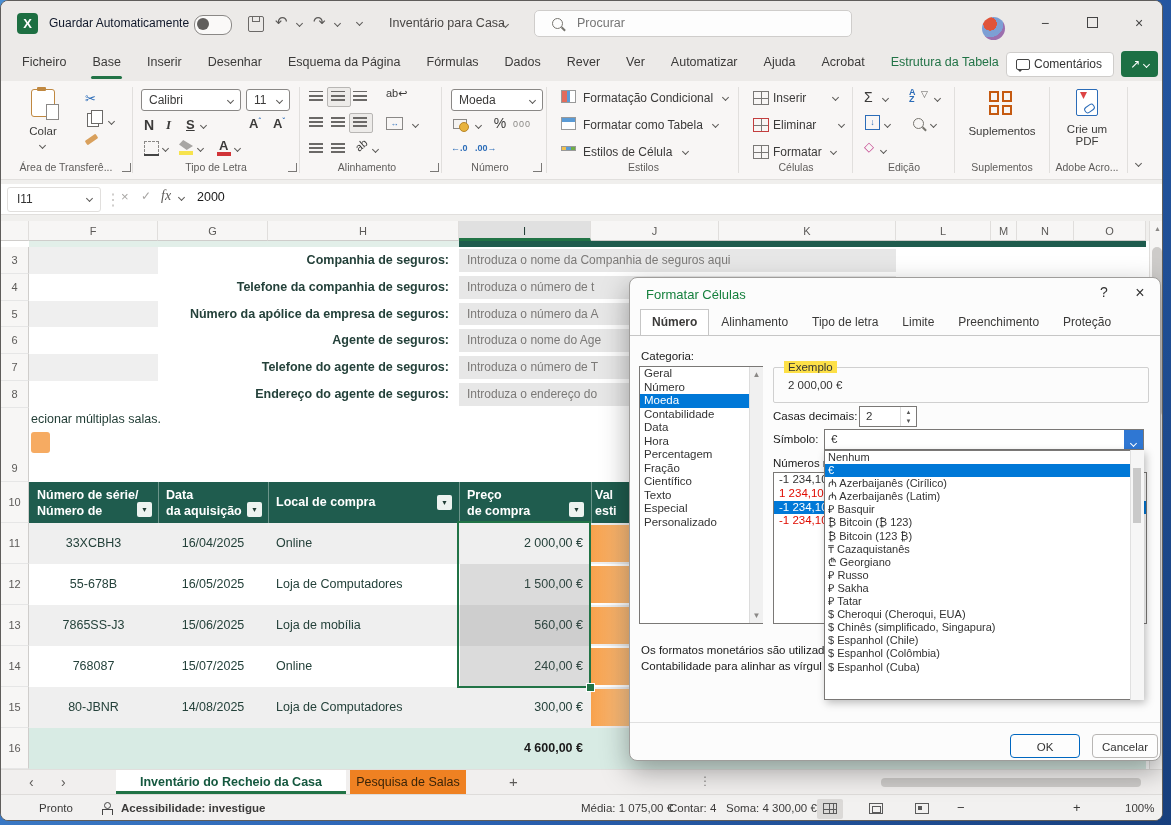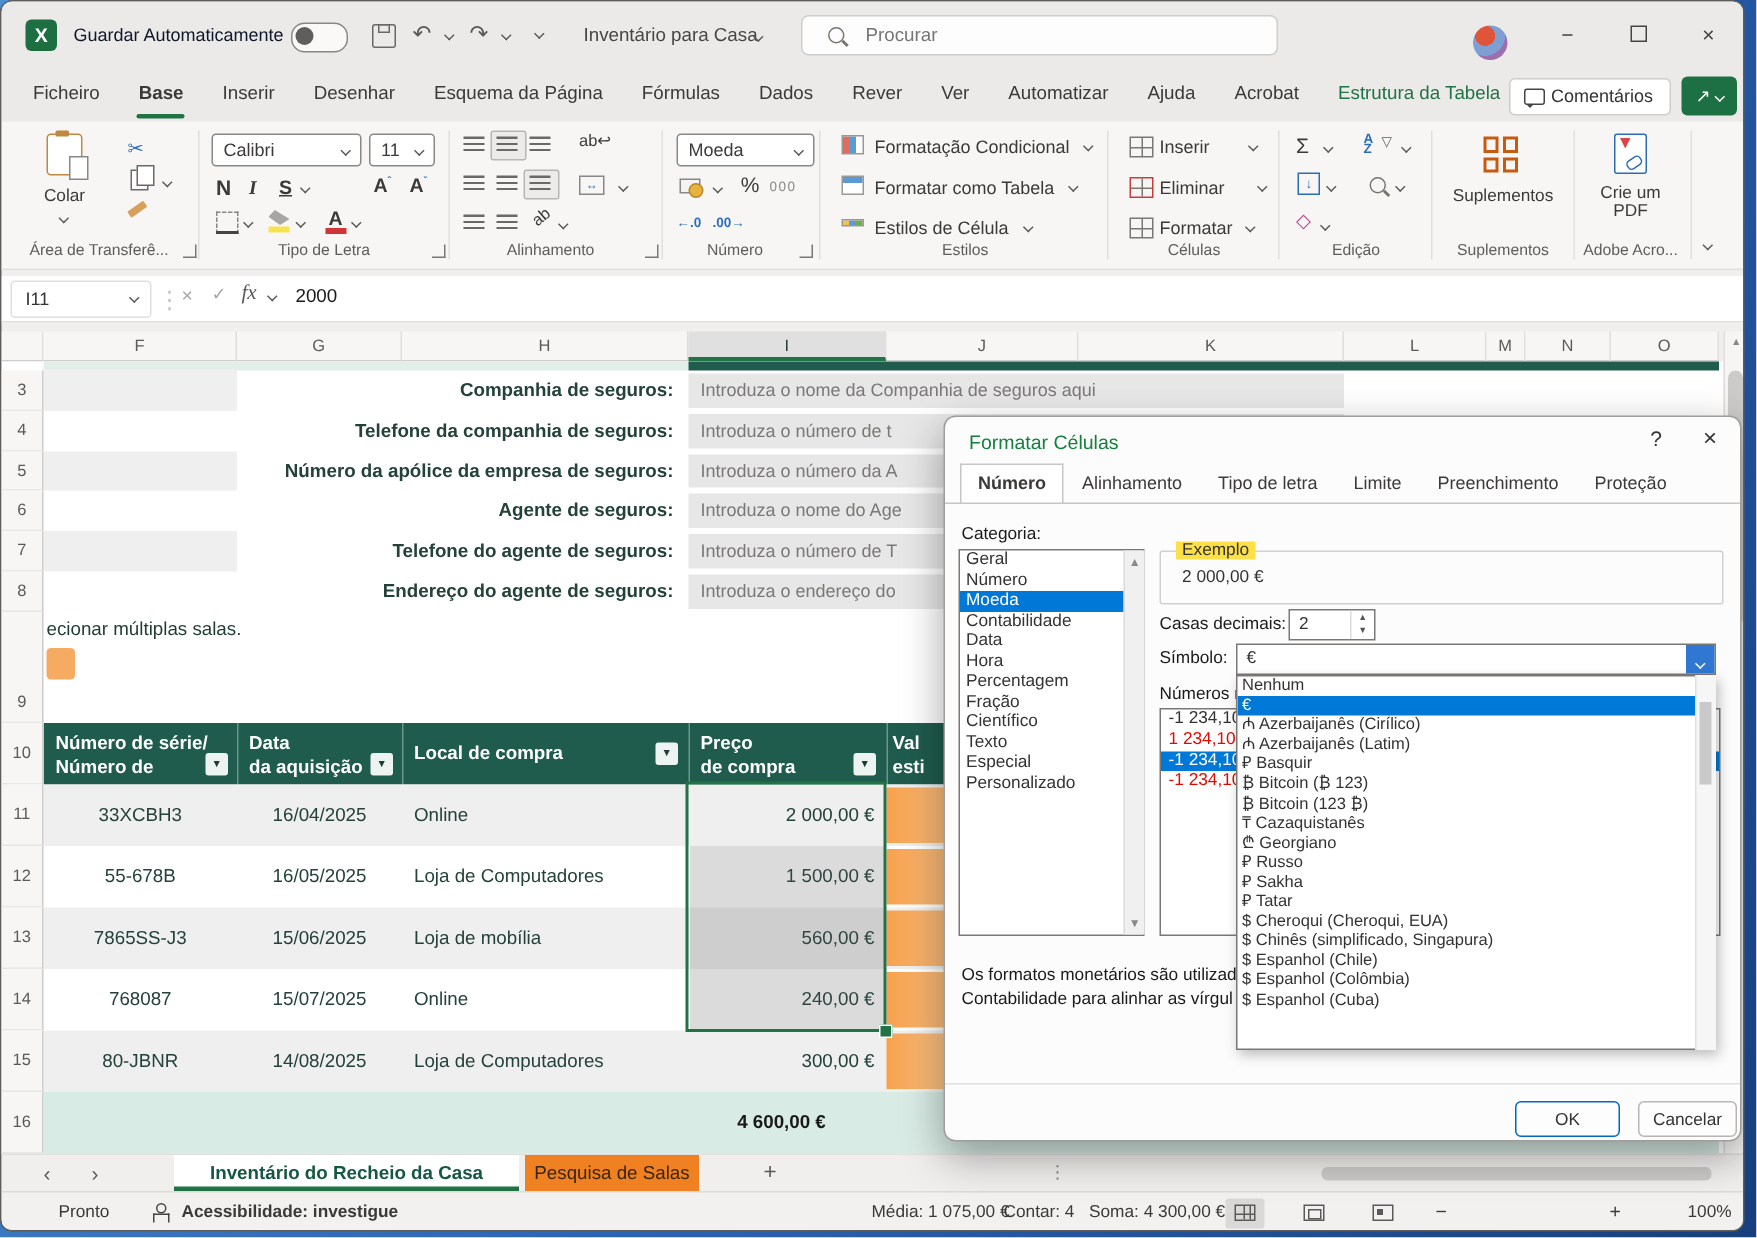--- a/index.html
+++ b/index.html
@@ -29,21 +29,21 @@
   .mag{position:absolute;width:9px;height:9px;border:1.6px solid #77756f;border-radius:50%}
   .mag::after{content:'';position:absolute;width:5px;height:1.6px;background:#77756f;transform:rotate(45deg);right:-4px;bottom:-2px}
   .avatar{position:absolute;left:981px;top:16px;width:23px;height:23px;border-radius:50%;
           background:radial-gradient(circle at 35% 30%,#e0543a 0 30%,#7d9fd4 31% 60%,#9c6fae 61%)}
   .capbtn{position:absolute;top:8px;width:32px;height:28px;text-align:center;line-height:28px;font-size:14px;color:#444}
   .maxsq{display:inline-block;width:9px;height:9px;border:1.2px solid #444}
   
   .tabrow{position:absolute;left:0;top:45px;width:100%;height:35px;background:#eceae8}
   .rtabs{position:absolute;left:8px;top:0;height:35px;display:flex}
   .rtab{padding:9px 13px 0 13px;font-size:12.5px;color:#3b3a39;position:relative}
-  .rtab.active{font-weight:bold}
+  .rtab.active{font-weight:normal}
   .rtab.active::after{content:'';position:absolute;left:12px;right:12px;bottom:2px;height:3px;background:#217346;border-radius:2px}
   .rtab.accent{color:#217346}
   .comments-btn{position:absolute;left:1005px;top:6px;width:108px;height:25px;background:#fff;border:1px solid #cfcdcb;
                 border-radius:4px;font-size:12px;color:#333;box-sizing:border-box}
   .bubble{position:absolute;left:9px;top:6px;width:12px;height:9px;border:1.3px solid #444;border-radius:2px}
   .bubble::after{content:'';position:absolute;left:1px;bottom:-5px;border:2.5px solid transparent;border-top-color:#444}
   .share-btn{position:absolute;left:1120px;top:5px;width:37px;height:26px;background:#1d7044;border-radius:4px;color:#fff;
              text-align:center;line-height:26px;font-size:12px}
   .share-btn .chev{border-color:#fff}
   
@@ -466,21 +466,21 @@
         <div class="item">240,00 €</div>
         <div class="item">300,00 €</div>
       </div>
 
   <div class="orangebar" style="top:524px;width:50px;height:37px"></div>
   <div class="orangebar" style="top:565px;width:50px;height:37px"></div>
   <div class="orangebar" style="top:606px;width:50px;height:37px"></div>
   <div class="orangebar" style="top:647px;width:50px;height:37px"></div>
   <div class="orangebar" style="top:688px;width:40px;height:37px"></div>
 
-  <div class="abs" style="left:458px;top:727px;width:124px;height:58px;line-height:41px;text-align:center;font-size:12.5px;font-weight:bold;color:#1a1a1a;z-index:3">4 600,00 €</div>
+  <div class="abs" style="left:458px;top:727px;width:124px;height:58px;line-height:41px;text-align:right;font-size:12.5px;font-weight:bold;color:#1a1a1a;z-index:3">4 600,00 €</div>
 
   <div class="selshade" style="top:563px;height:41px"></div>
   <div class="selshade" style="top:604px;height:41px"></div>
   <div class="selshade" style="top:645px;height:41px"></div>
   <div class="selborder"></div>
   <div class="fillhandle"></div>
 
   <div class="gnum" style="top:246px;height:27px;line-height:27px">3</div>
   <div class="gnum" style="top:273px;height:27px;line-height:27px">4</div>
   <div class="gnum" style="top:300px;height:26px;line-height:26px">5</div>

